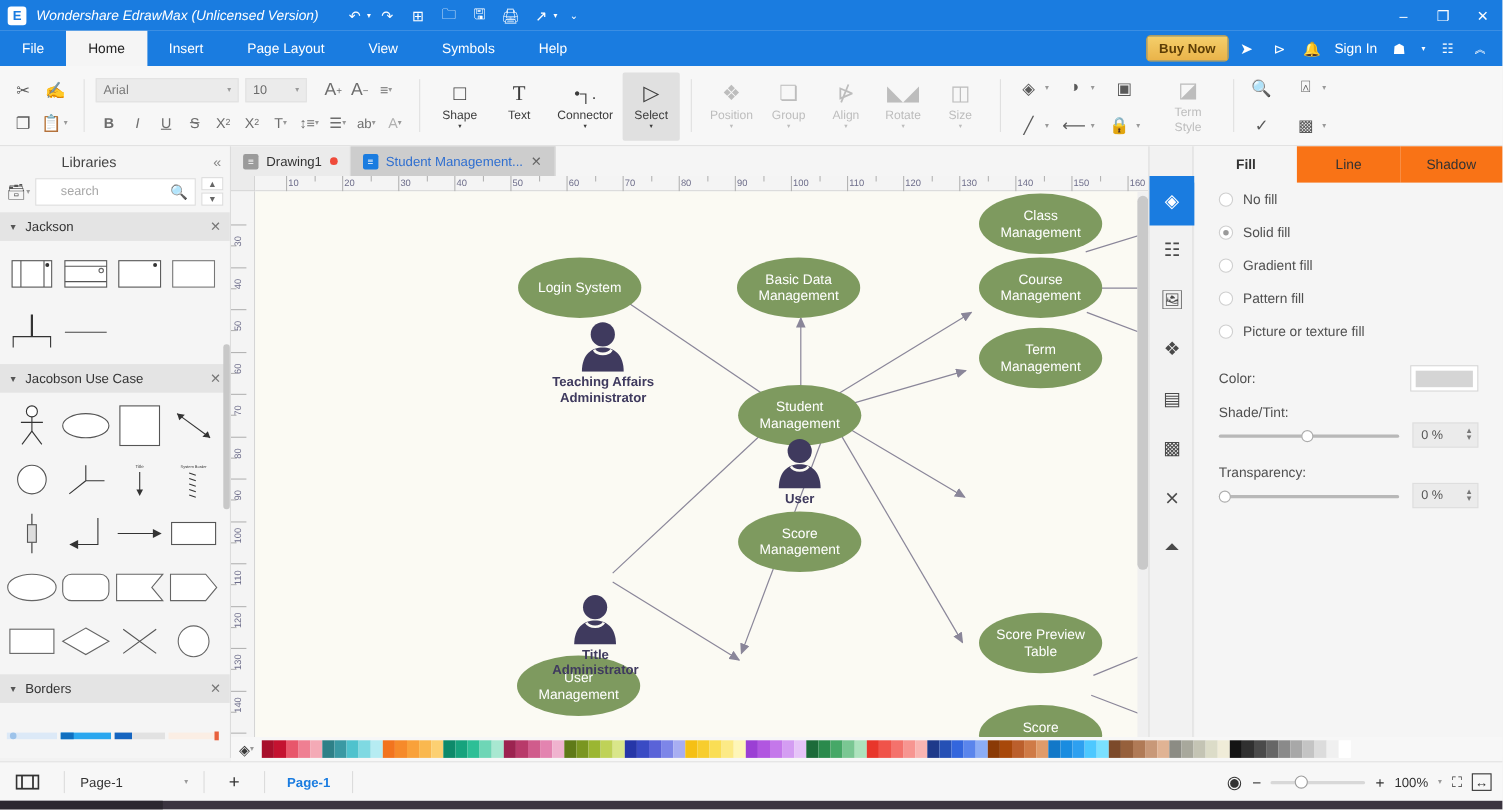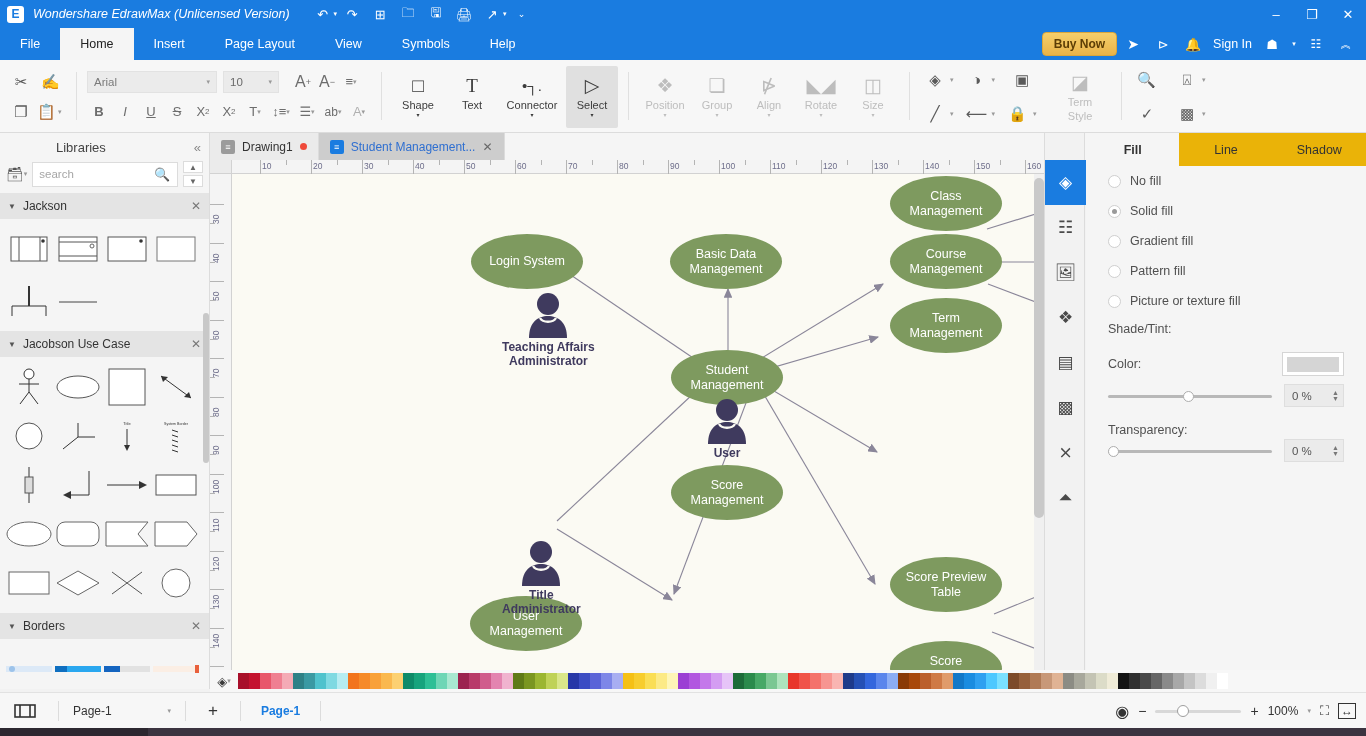--- a/index.html
+++ b/index.html
@@ -108,21 +108,21 @@
     height: 28px; display: flex; align-items: center; justify-content: space-between;
     padding: 0 8px; font-size: 13px; color: #444; margin-left: 48px;
   }
   .lib-collapse { color: #888; font-size: 13px; }
   .lib-search { display: flex; align-items: center; padding: 0 6px 6px 6px; gap: 5px; }
   .lib-cab { display: flex; align-items: center; color: #555; font-size: 14px; }
   .searchbox {
     flex: 1; height: 25px; background: #fff; border: 1px solid #dcdcdc;
     display: flex; align-items: center; padding: 0 6px; justify-content: space-between;
   }
-  .searchbox span.ph { font-size: 11.5px; color: #a6a6a6; }
+  .searchbox span.ph { font-size: 11.5px; color: #a6a6a6; margin-left: 16px; }
   .nav-arrows { display: flex; flex-direction: column; gap: 2px; }
   .nav-arrows div {
     width: 20px; height: 12px; border: 1px solid #dcdcdc; background: #fff;
     font-size: 8px; color: #666; display: flex; align-items: center; justify-content: center;
   }
   .cat-head {
     height: 26px; background: #e4e4e4; display: flex; align-items: center;
     padding: 0 8px; font-size: 12px; color: #333; justify-content: space-between;
   }
   .cat-head .lft { display: flex; align-items: center; gap: 7px; }
@@ -236,21 +236,21 @@
   .rs-btn.active { background: #1a7ce0; color: #fff; }
 
   
   .fillpanel {
     position: absolute; top: 133px; left: 1086px; width: 280px; height: 556px;
     background: #f5f5f5;
   }
   .ftabs { display: flex; height: 33px; }
   .ftab {
     flex: 1; display: flex; align-items: center; justify-content: center;
-    font-size: 12.5px; color: #333; background: #eab308;
+    font-size: 12.5px; color: #333; background: #f97316;
   }
   .ftab.active { background: #f5f5f5; font-weight: bold; }
   .radio-row { display: flex; align-items: center; gap: 9px; padding: 8px 22px; }
   .radio {
     width: 13px; height: 13px; border-radius: 50%; background: #fff;
     border: 1px solid #cfcfcf; display: flex; align-items: center; justify-content: center;
     flex-shrink: 0;
   }
   .radio .dot { width: 5px; height: 5px; border-radius: 50%; background: #9a9a9a; display: none; }
   .radio.on .dot { display: block; }
@@ -1016,29 +1016,29 @@
     </div>
     <div class="radio-row">
       <span class="radio"></span>
       <span class="lbl">Pattern fill</span>
     </div>
     <div class="radio-row">
       <span class="radio"></span>
       <span class="lbl">Picture or texture fill</span>
     </div>
 
-    <div class="prow" style="padding-bottom:0">
-      <span class="plabel">Shade/Tint:</span>
-    </div>
-
     <div class="prow" style="margin-top:10px">
       <span class="plabel">Color:</span>
       <span class="colorchip">
           <i></i>
         </span>
+    </div>
+
+    <div class="prow" style="padding-bottom:0">
+      <span class="plabel">Shade/Tint:</span>
     </div>
     <div class="slider-row">
       <span class="slider">
         <i class="track"></i>
           <i class="knob" style="left:46%"></i>
       </span>
       <span class="spin">
         <span>0 %</span>
         <span class="arrows">
             <span>▲</span>

